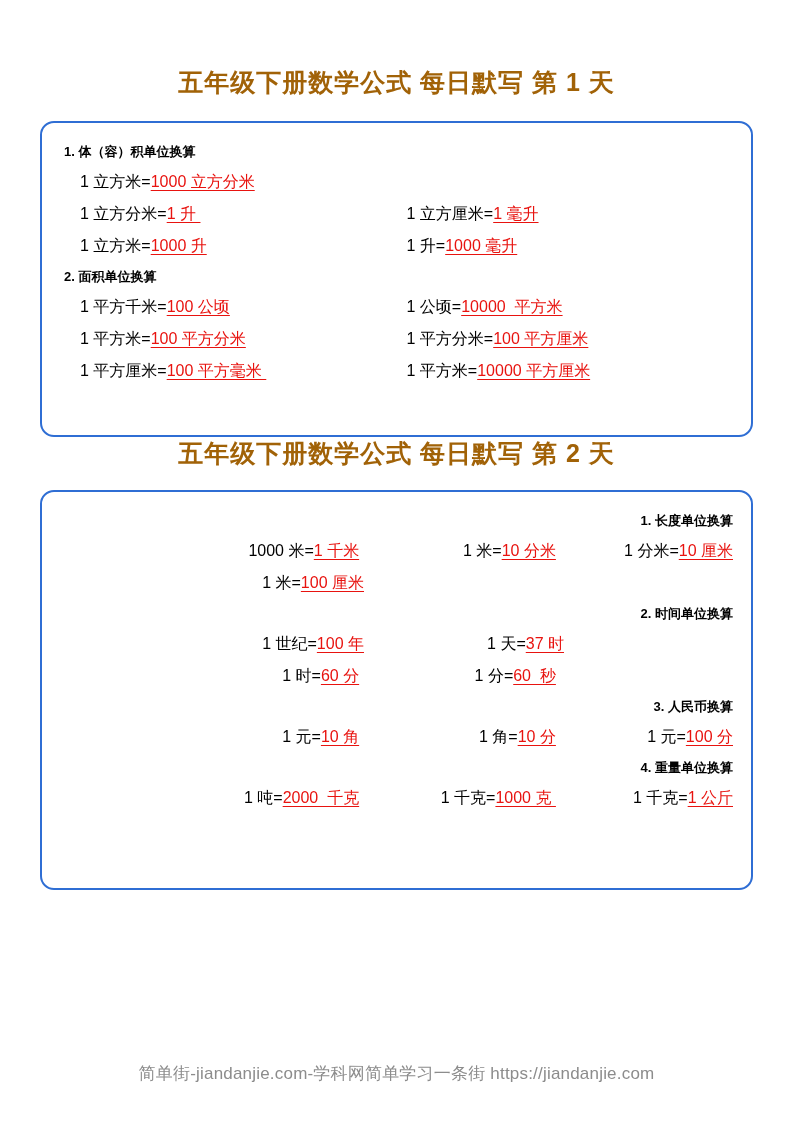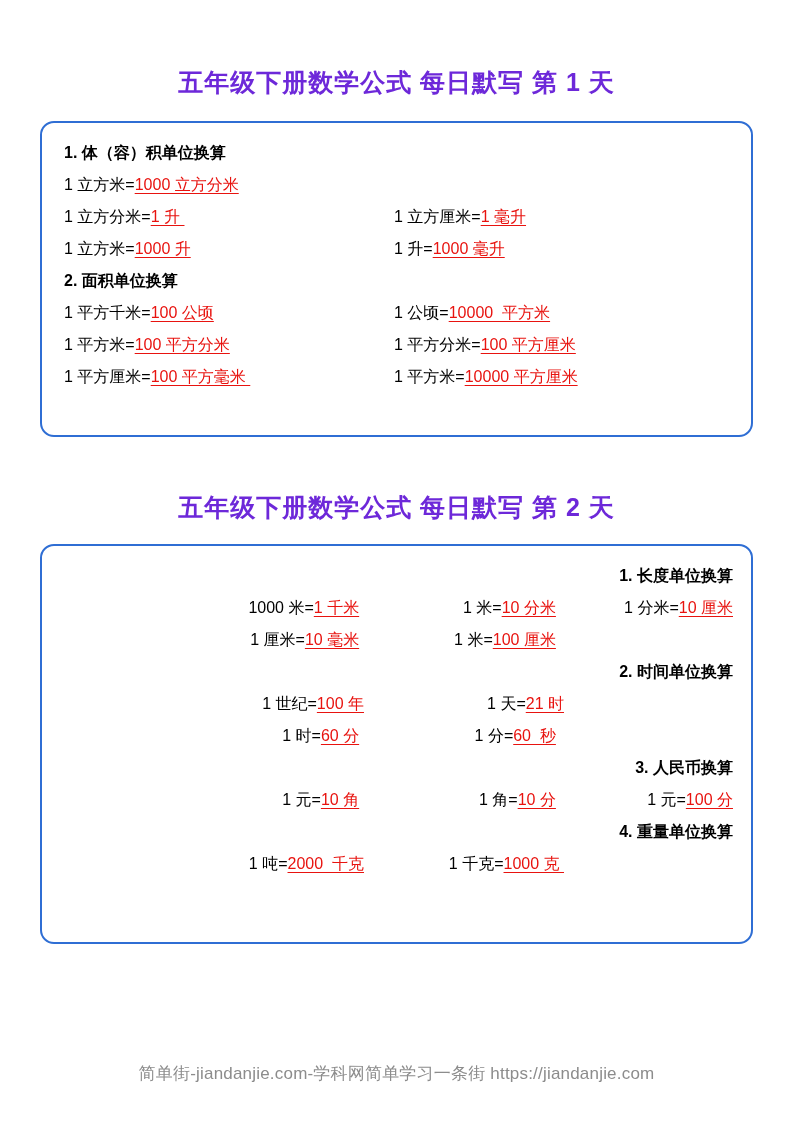--- a/index.html
+++ b/index.html
@@ -23,31 +23,31 @@
     position: relative;
   }
   .section {
     position: relative;
   }
   .section-title {
     text-align: center;
     font-weight: bold;
     font-size: 25px;
     letter-spacing: 1px;
-    color: #6d28d9;
+    color: #a16207;
   }
   .card {
     border: 2px solid #2f6ed4;
     border-radius: 14px;
     box-sizing: border-box;
     padding: 14px 18px 16px 18px;
   }
   .heading {
     font-weight: bold;
-    font-size: 16px;
+    font-size: 13px;
     margin: 6px 0 2px 4px;
     color: #000;
   }
   .rows {
     display: block;
   }
   .row {
     display: flex;
     align-items: baseline;
     margin: 11px 0 11px 0;
@@ -57,30 +57,30 @@
     color: #000;
     white-space: nowrap;
   }
   .ans {
     color: #e8130f;
     text-decoration: underline;
     text-underline-offset: 3px;
     white-space: pre;
   }
   
-  .c2 .cell:nth-child(1) { width: 330px; padding-left: 4px; }
+  .c2 .cell:nth-child(1) { width: 330px; padding-left: 4px; margin-left: 16px; }
   .c2 .cell:nth-child(2) { width: 330px; }
   
   .c3 .cell:nth-child(1) { width: 300px; padding-left: 4px; }
   .c3 .cell:nth-child(2) { width: 200px; }
   .c3 .cell:nth-child(3) { width: 180px; }
 
   .day1-title { padding-top: 66px; }
   .day1-card { margin-top: 22px; height: 316px; }
-  .day2-title { padding-top: 54px; }
+  .day2-title { }
   .day2-card { margin-top: 20px; height: 400px; text-align: right; }
 
   .footer {
     position: absolute;
     left: 0;
     right: 0;
     bottom: 36px;
     text-align: center;
     font-size: 17px;
     color: #8c8c8c;
@@ -135,31 +135,30 @@
     <div class="card day2-card">
 
       <div class="heading">1. 长度单位换算</div>
       <div class="rows">
         <div class="row c3">
           <span class="cell"><span>1000 米=</span><span class="ans">1 千米</span></span>
           <span class="cell"><span>1 米=</span><span class="ans">10 分米</span></span>
           <span class="cell"><span>1 分米=</span><span class="ans">10 厘米</span></span>
         </div>
         <div class="row c3">
-          <span class="cell"><span>1 厘米=</span><span class="ans">10 毫米</span></span>
           <span class="cell"><span>1 米=</span><span class="ans">100 厘米</span></span>
           <span class="cell"><span></span><span class="ans"></span></span>
         </div>
       </div>
 
       <div class="heading">2. 时间单位换算</div>
       <div class="rows">
         <div class="row c3">
           <span class="cell"><span>1 世纪=</span><span class="ans">100 年</span></span>
-          <span class="cell"><span>1 天=</span><span class="ans">21 时</span></span>
+          <span class="cell"><span>1 天=</span><span class="ans">37 时</span></span>
         </div>
         <div class="row c3">
           <span class="cell"><span>1 时=</span><span class="ans">60 分</span></span>
           <span class="cell"><span>1 分=</span><span class="ans">60  秒</span></span>
           <span class="cell"><span></span><span class="ans"></span></span>
         </div>
       </div>
 
       <div class="heading">3. 人民币换算</div>
       <div class="rows">
@@ -168,20 +167,21 @@
           <span class="cell"><span>1 角=</span><span class="ans">10 分</span></span>
           <span class="cell"><span>1 元=</span><span class="ans">100 分</span></span>
         </div>
       </div>
 
       <div class="heading">4. 重量单位换算</div>
       <div class="rows">
         <div class="row c3">
           <span class="cell"><span>1 吨=</span><span class="ans">2000  千克</span></span>
           <span class="cell"><span>1 千克=</span><span class="ans">1000 克 </span></span>
+          <span class="cell"><span>1 千克=</span><span class="ans">1 公斤</span></span>
         </div>
       </div>
 
     </div>
   </div>
 
   <div class="footer">简单街-jiandanjie.com-学科网简单学习一条街 https://jiandanjie.com</div>
 
 </div>
 

